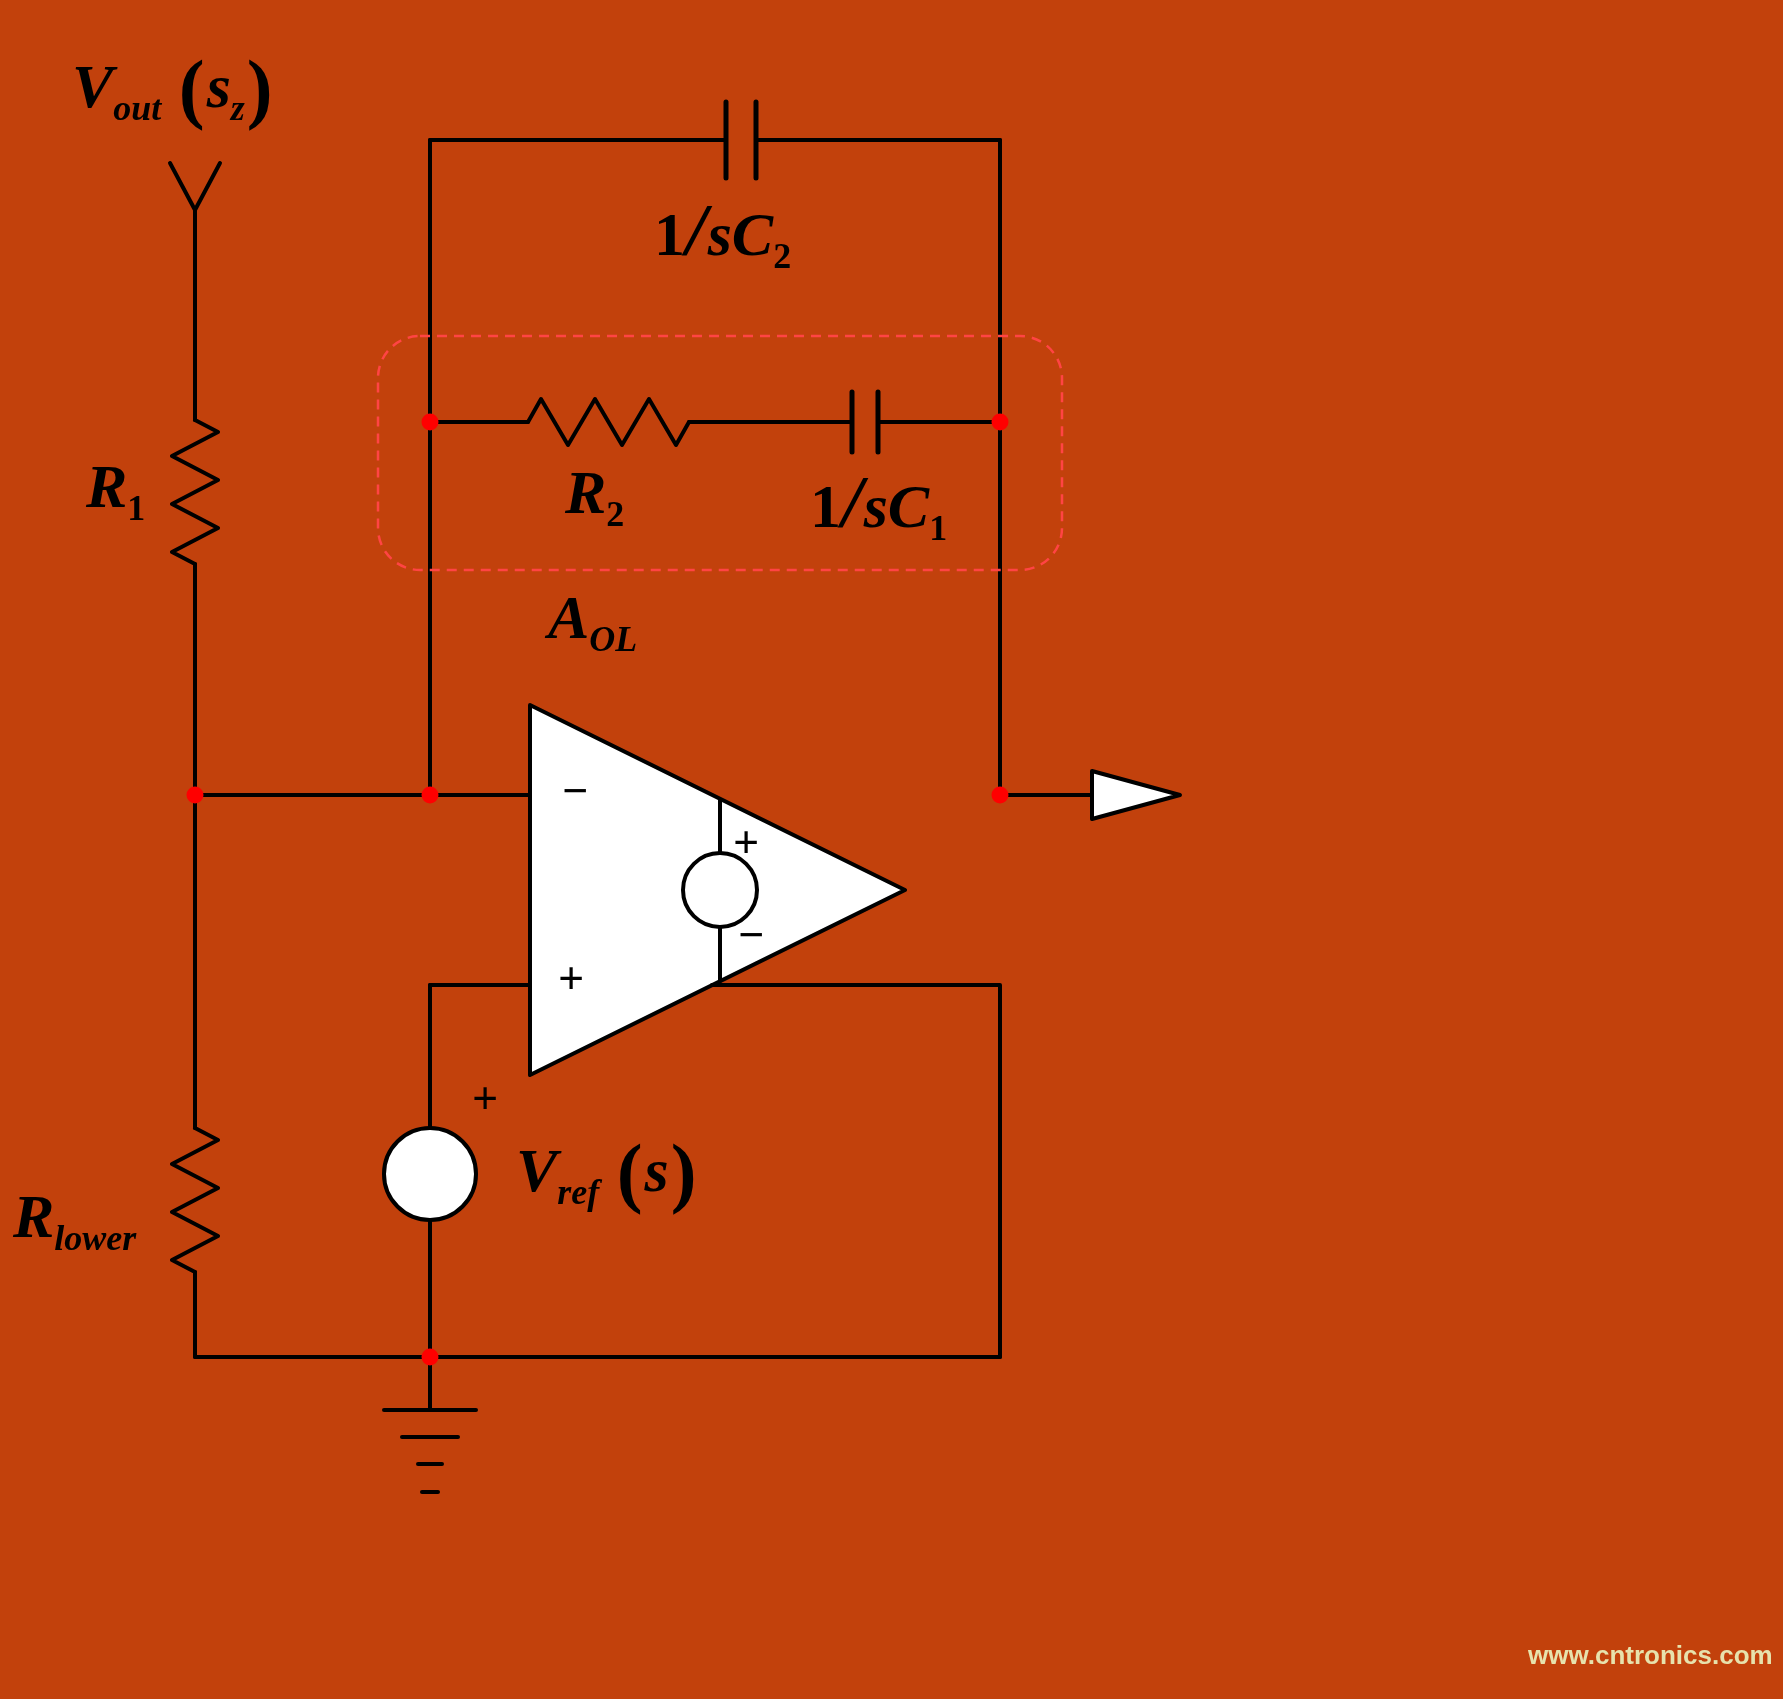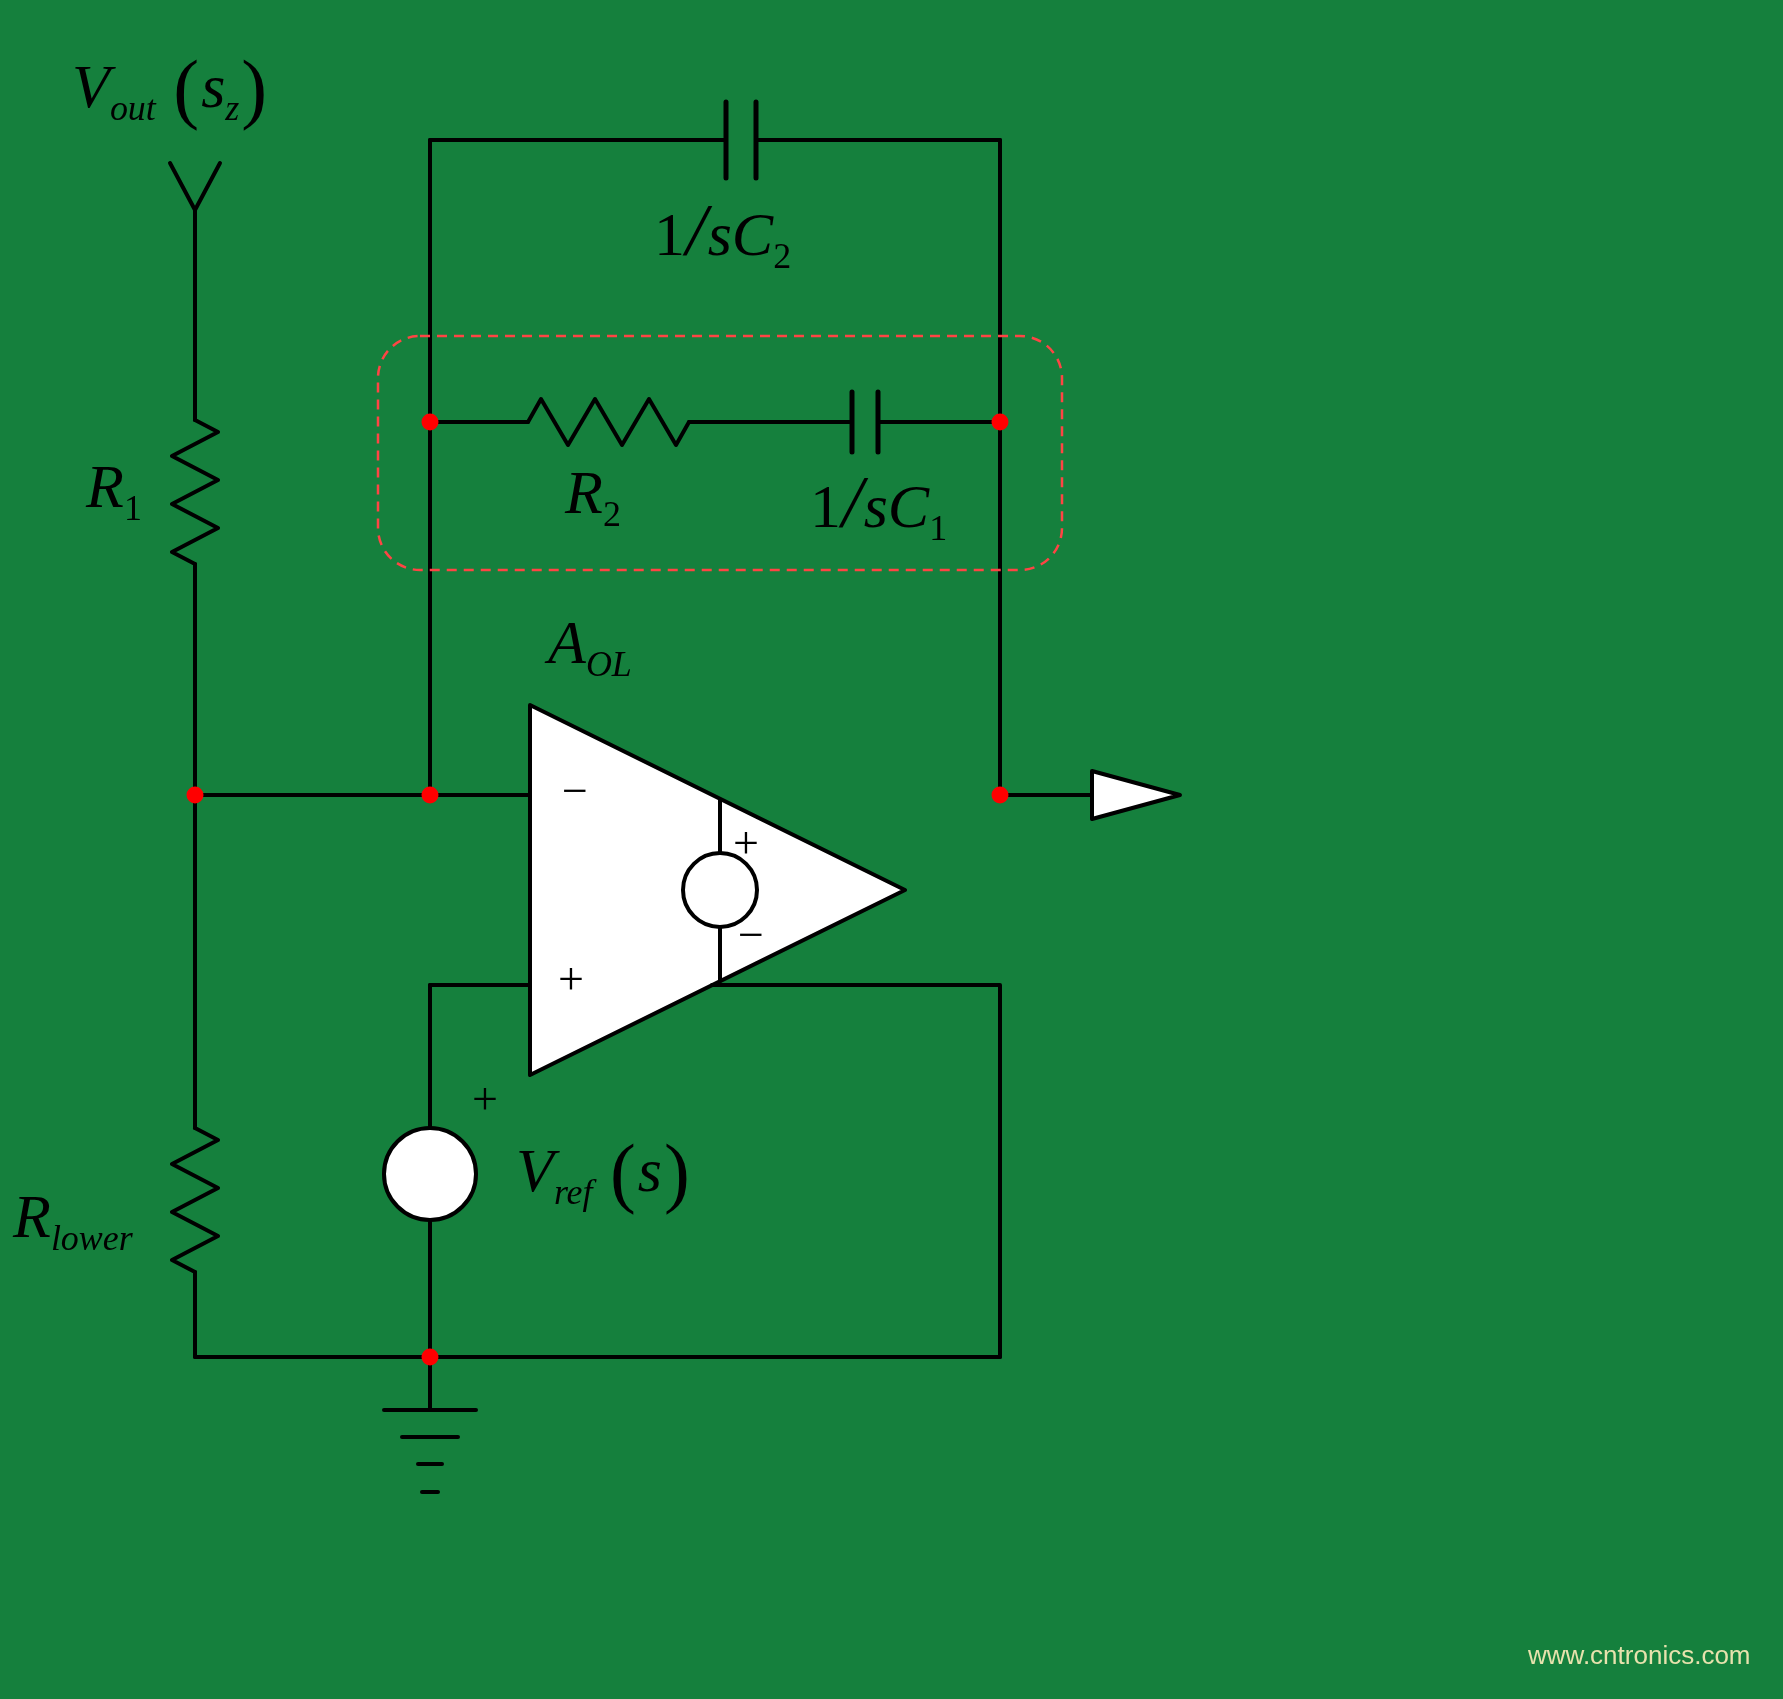--- a/index.html
+++ b/index.html
@@ -1,21 +1,22 @@
 <!DOCTYPE html>
 <html><head>
 <meta charset="utf-8">
 <style>
   html,body{margin:0;padding:0;background:#ffffff;}
   .stage{
     position:relative;
     width:1783px;height:1699px;
-    background:#15803d;
+    background:#c2410c;
     overflow:hidden;
     font-family:"Liberation Serif","DejaVu Serif",serif;
+    font-weight:bold;
   }
   .stage svg{position:absolute;left:0;top:0;}
   .label{
     position:absolute;
     font-size:62px;
     line-height:1.1;
     white-space:nowrap;
     color:#000;
   }
   .label sub{font-size:0.58em;line-height:0;}
@@ -137,21 +138,21 @@
 
   <div class="label" style="left:565px;top:458px">
     <span class="it">R</span><sub>2</sub>
   </div>
 
   <div class="label" style="left:810px;top:462px">
     <span>1</span><span class="slash">/</span><span class="it">sC</span><sub>1</sub>
   </div>
 
 
-  <div class="label" style="left:548px;top:608px">
+  <div class="label" style="left:548px;top:583px">
     <span class="it">A</span><sub class="it">OL</sub>
   </div>
 
 
   <div class="label" style="left:516px;top:1136px">
     <span class="it">V</span><sub class="it">ref</sub>
     <span class="paren">(</span><span class="it">s</span><span class="paren">)</span>
   </div>
 
   <span class="sign" style="left:562px;top:768px">−</span>

